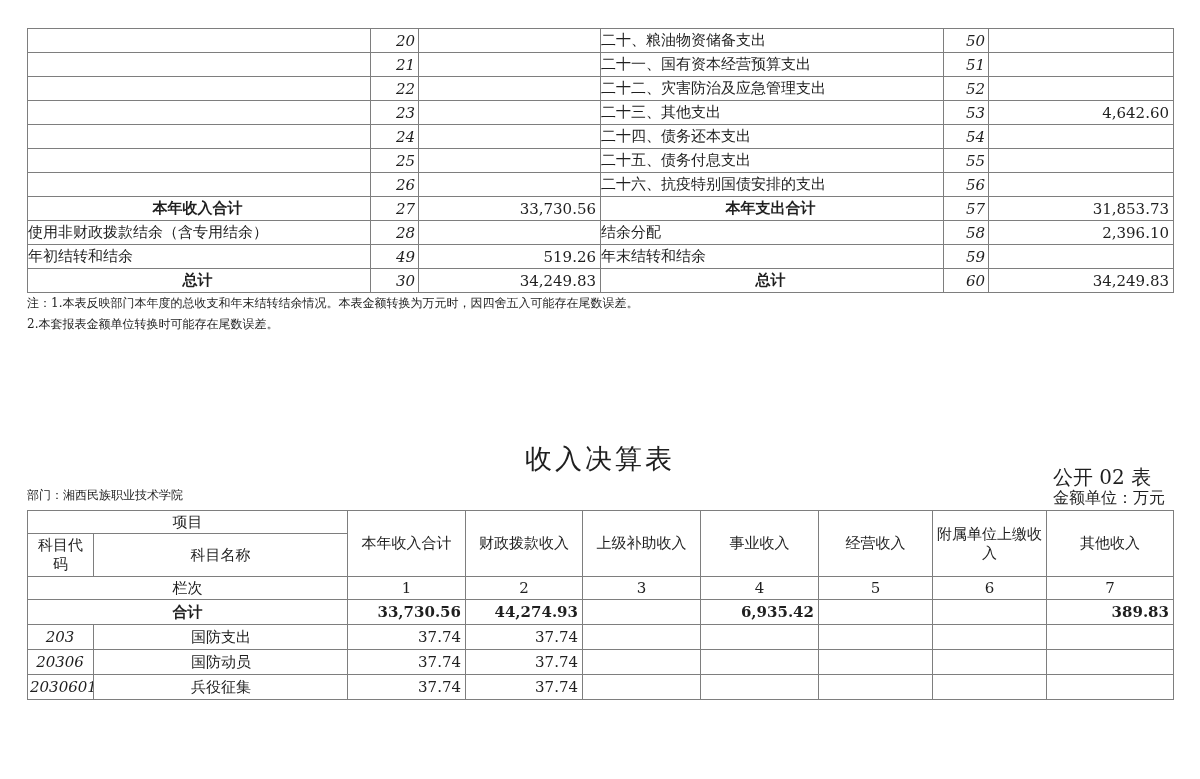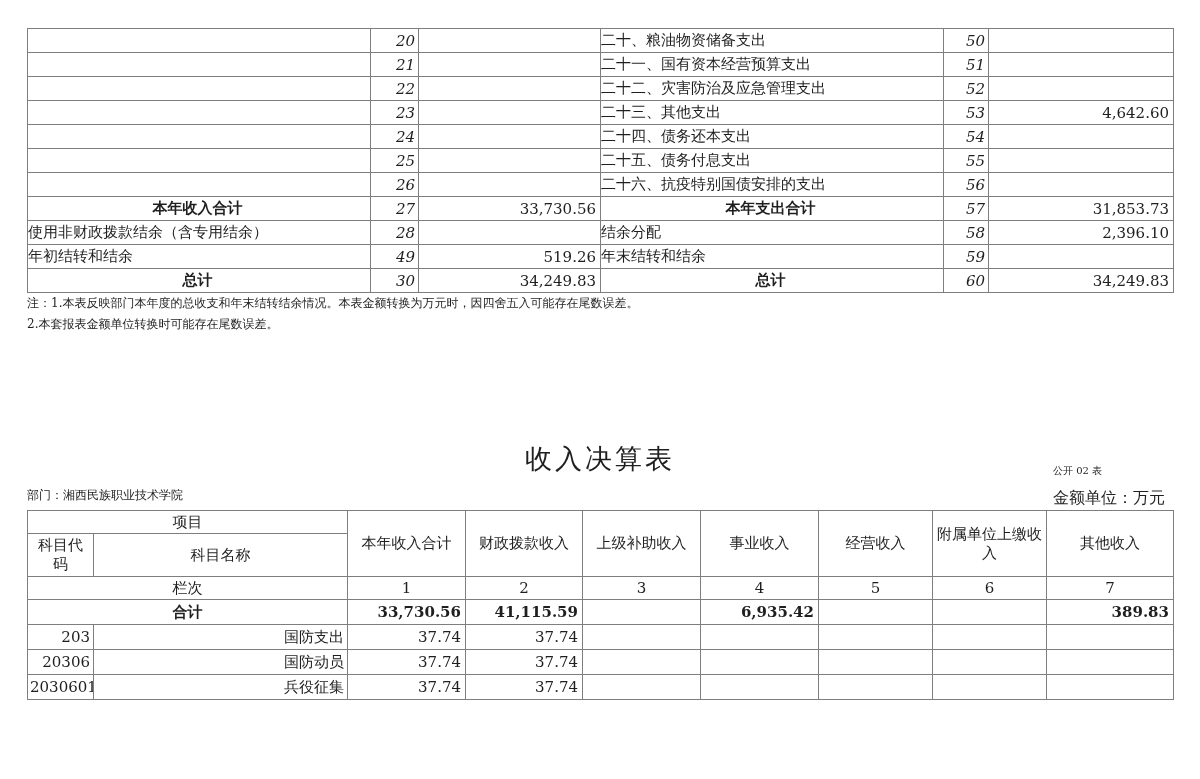--- a/index.html
+++ b/index.html
@@ -17,32 +17,32 @@
   .summary-table td.lbl{text-align:left;padding-left:0;}
   .summary-table td.num{text-align:right;font-style:italic;}
   .summary-table td.val{text-align:right;padding-right:4px;}
   .bold{font-weight:bold;}
   .center{text-align:center !important;}
   
   .notes{position:absolute;left:27px;top:293px;font-size:12px;line-height:21px;}
   
   .title{position:absolute;left:0;top:441px;width:1200px;text-align:center;
          font-size:27px;letter-spacing:3px;}
-  .table-label{position:absolute;left:1053px;top:464px;font-size:10px;}
+  .table-label{position:absolute;left:1053px;top:464px;font-size:20px;}
   .dept{position:absolute;left:27px;top:487px;font-size:12px;}
   .unit{position:absolute;left:1053px;top:488px;font-size:16px;}
   
   .income-table{position:absolute;left:27px;top:510px;width:1146px;}
   .income-table td{text-align:center;}
   .income-table tr.hdr-a td{height:22px;}
   .income-table tr.hdr-b td{height:42px;white-space:normal;line-height:19px;}
   .income-table tr.hdr-c td{height:22px;}
   .income-table tr.data td{height:24px;}
-  .income-table td.code{text-align:right;padding-left:2px;}
-  .income-table td.name{text-align:right;padding-left:4px;}
+  .income-table td.code{text-align:center;padding-left:2px;font-style:italic;}
+  .income-table td.name{text-align:center;padding-left:4px;}
   .income-table td.val{text-align:right;padding-right:4px;}
   .income-table td.wrap{white-space:normal;line-height:19px;}
 </style>
 </head>
 <body>
 
 <div>
 
   <table class="summary-table">
     <colgroup>
@@ -191,21 +191,21 @@
           <td>5</td>
           <td>6</td>
           <td>7</td>
         </tr>
 
     </tbody>
     <tbody id="income-body">
         <tr class="data">
           <td class="bold center" colspan="2">合计</td>
           <td class="val bold">33,730.56</td>
-          <td class="val bold">41,115.59</td>
+          <td class="val bold">44,274.93</td>
           <td class="val bold"></td>
           <td class="val bold">6,935.42</td>
           <td class="val bold"></td>
           <td class="val bold"></td>
           <td class="val bold">389.83</td>
         </tr>
         <tr class="data">
           <td class="code">203</td>
           <td class="name">国防支出</td>
           <td class="val">37.74</td>

